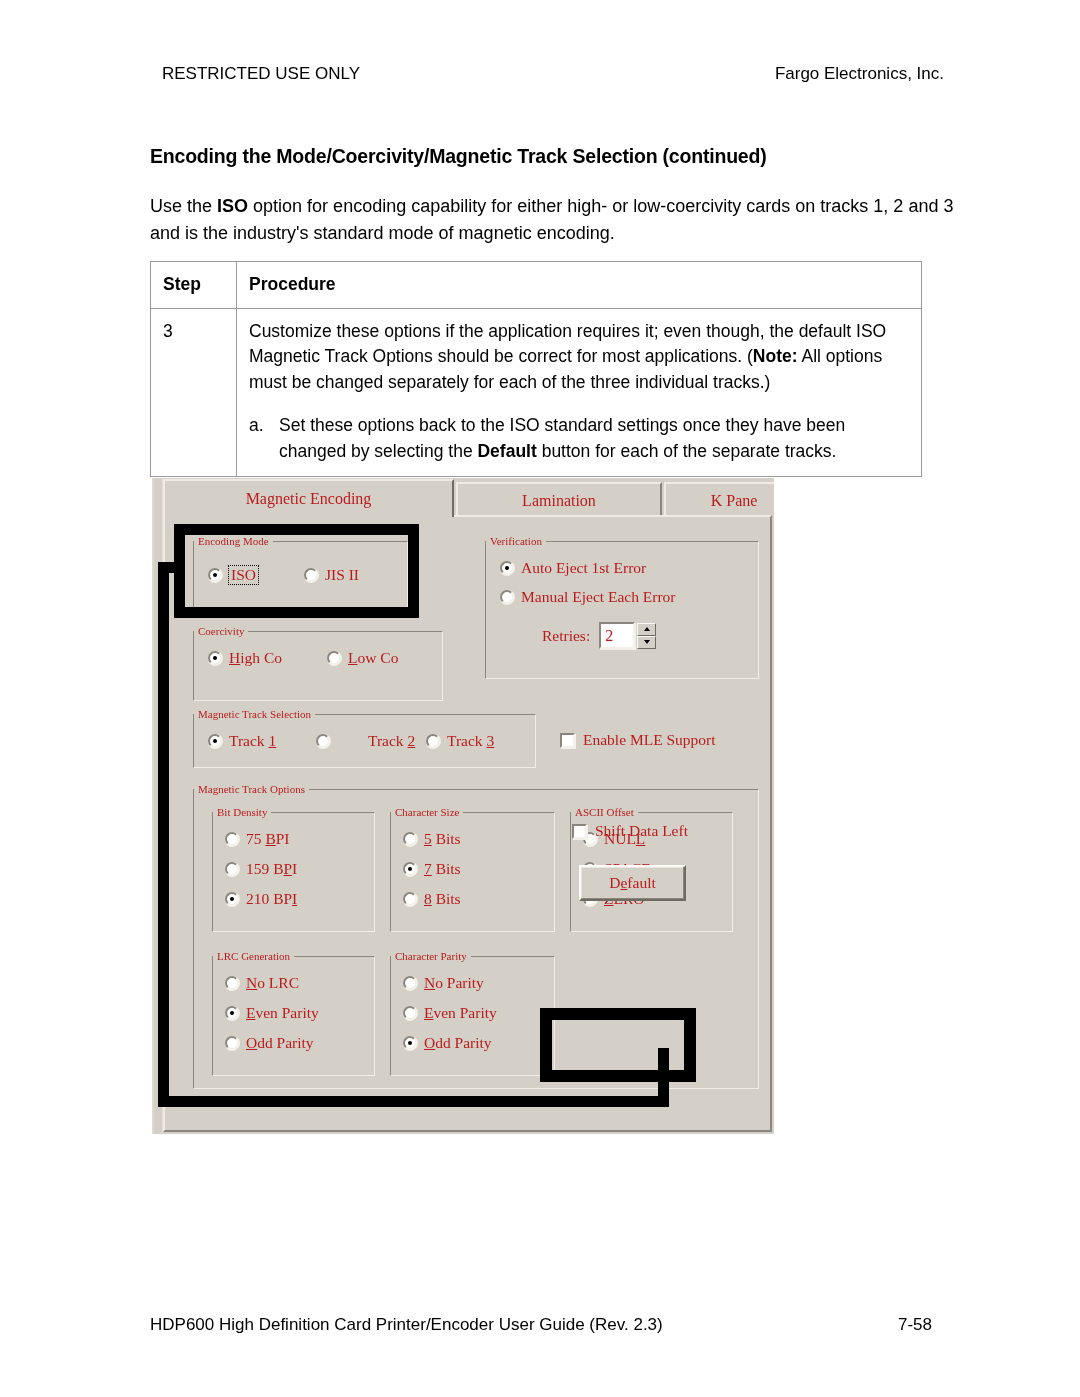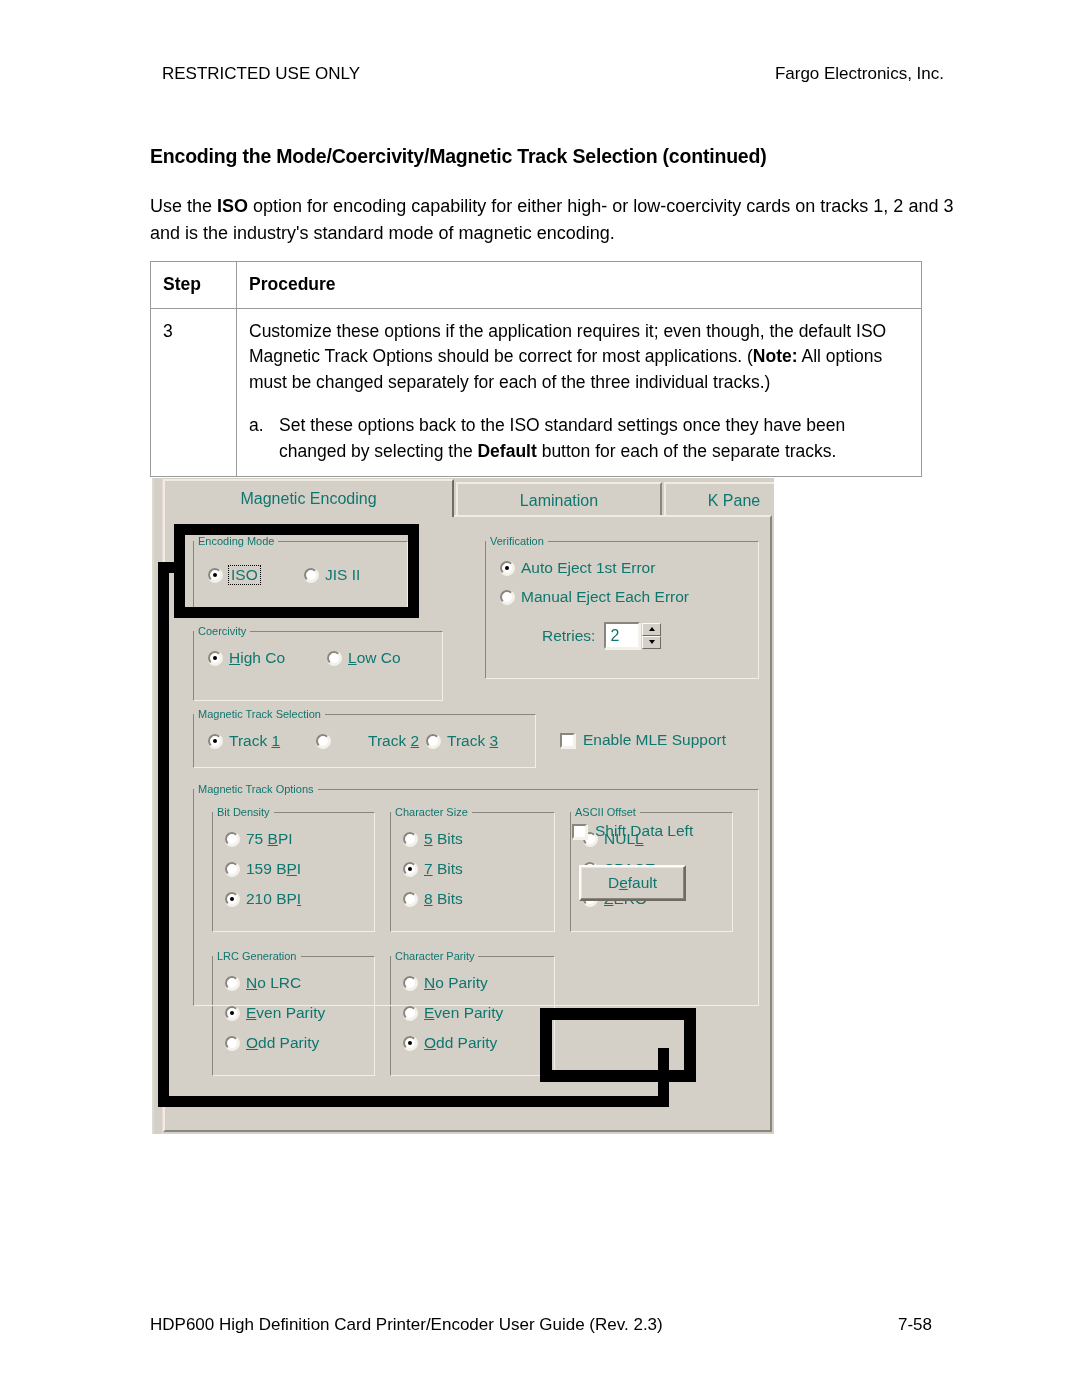--- a/index.html
+++ b/index.html
@@ -67,23 +67,23 @@
   .sub-item .sub-text { flex: 1 1 auto; }
 
   
   .dialog-shot {
     position: absolute;
     left: 152px; top: 478px;
     width: 620px; height: 656px;
     background: #d4d0c8;
     border-left: 2px solid #ded9d1;
     overflow: hidden;
-    font-family: Liberation Sans, sans-serif;
+    font-family: Liberation Serif, serif;
     font-size: 15.5px;
-    color: #0f766e;
+    color: #b91c1c;
   }
   
   .dlg-gutter {
     position:absolute; left:0; top:0; width:8px; height:100%;
     background:#d4d0c8; border-right:1px solid #e8d8d8;
   }
 
   
   .tabstrip {
     position: absolute; left: 9px; top: 1px; right: 0; height: 36px;
@@ -338,21 +338,21 @@
         <span class="dot"></span>
         <span class="lbl"><span>Track </span><u>3</u></span>
       </div>
     </div>
 
     <div class="check" style="left:395px; top:214px;">
       <span class="box"></span>
       <span>Enable MLE Support</span>
     </div>
 
-    <div class="grp" style="left:28px; top:272px; width:566px; height:217px;">
+    <div class="grp" style="left:28px; top:272px; width:566px; height:300px;">
       <div class="grp-title">Magnetic Track Options</div>
 
       <div class="grp" style="left:18px; top:22px; width:163px; height:120px;">
         <div class="grp-title">Bit Density</div>
         <div class="radio" style="left:12px; top:17px;">
           <span class="dot"></span>
           <span class="lbl"><span>75 </span><u>B</u><span>PI</span></span>
         </div>
         <div class="radio" style="left:12px; top:47px;">
           <span class="dot"></span>

